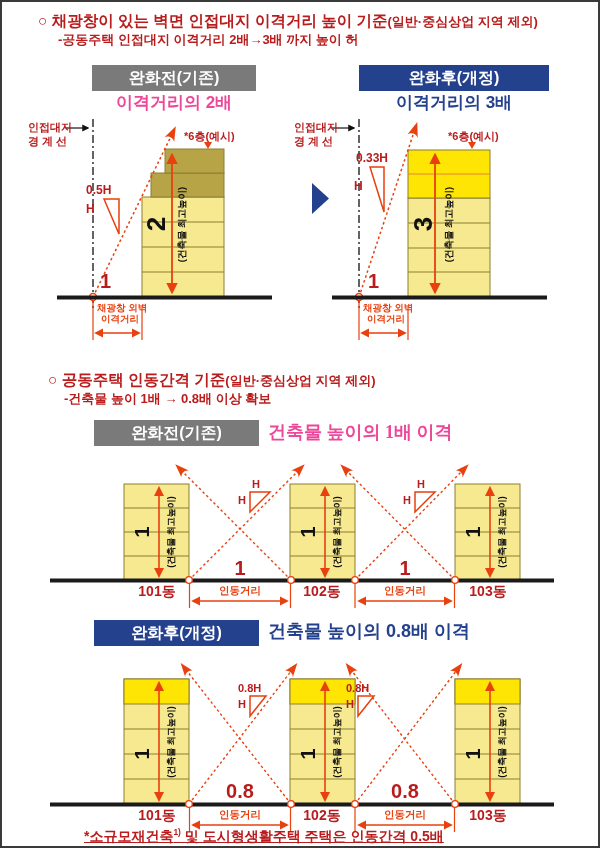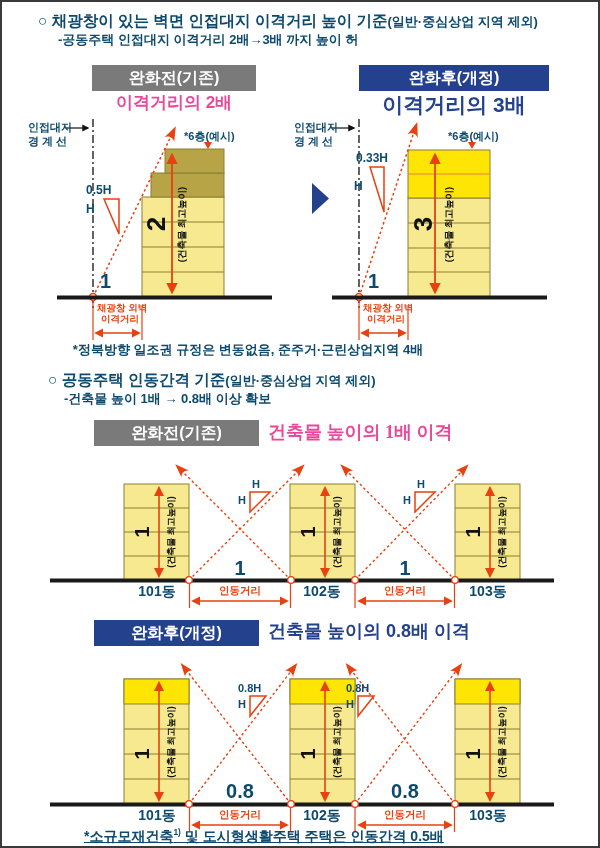--- a/index.html
+++ b/index.html
@@ -1,19 +1,19 @@
 <!DOCTYPE html>
 <html><head>
 <meta charset="utf-8">
 <style>
   html,body{margin:0;padding:0;background:#fff;}
   #page{position:relative;width:600px;height:848px;background:#fff;border:2px solid #3a3a3a;
         box-sizing:border-box;overflow:hidden;
         font-family:"Liberation Sans","DejaVu Sans",sans-serif;color:#111;}
-  .lbl{position:absolute;font-weight:bold;white-space:nowrap;line-height:1.12;color:#0c4a6e;}
+  .lbl{position:absolute;font-weight:bold;white-space:nowrap;line-height:1.12;color:#b91c1c;}
   .red{color:#e8400f;}
   .gray{color:#ec4899;}
   .blue{color:#24418e;}
   .box{position:absolute;color:#fff;font-weight:bold;text-align:center;}
   .vtext{position:absolute;text-align:center;white-space:nowrap;font-weight:bold;
          transform:rotate(-90deg);transform-origin:center center;}
   .ctr{text-align:center;}
   svg.overlay{position:absolute;left:0;top:0;z-index:1;pointer-events:none;}
   .lbl,.box,.vtext{z-index:2;}
   sup{font-size:60%;}
@@ -176,21 +176,21 @@
       </g>
     </g>
   </svg>
 
   <div class="lbl" style="left:36px;top:10px;font-size:15.5px;"><span>○</span> <span>채광창이 있는 벽면 인접대지 이격거리 높이 기준</span><span style="font-size:13px;">(일반·중심상업 지역 제외)</span></div>
   <div class="lbl" style="left:56px;top:31px;font-size:13px;">-공동주택 인접대지 이격거리 2배→3배 까지 높이 허</div>
 
   <div class="box" style="left:90px;top:63px;width:164px;height:26px;line-height:26px;font-size:16px;background:#7a7a7a;">완화전(기존)</div>
   <div class="lbl gray ctr" style="left:90px;top:91px;width:164px;font-size:17px;">이격거리의 2배</div>
   <div class="box" style="left:357px;top:63px;width:190px;height:26px;line-height:26px;font-size:16px;background:#24418e;">완화후(개정)</div>
-  <div class="lbl blue ctr" style="left:357px;top:91px;width:190px;font-size:21px;">이격거리의 3배</div>
+  <div class="lbl blue ctr" style="left:357px;top:91px;width:190px;font-size:17px;">이격거리의 3배</div>
 
   <div class="lbl" style="left:26px;top:119px;font-size:11px;">인접대지</div>
   <div class="lbl" style="left:26px;top:133px;font-size:11px;">경 계 선</div>
   <div class="lbl" style="left:292px;top:119px;font-size:11px;">인접대지</div>
   <div class="lbl" style="left:292px;top:133px;font-size:11px;">경 계 선</div>
 
   <div class="lbl" style="left:84px;top:182px;font-size:12px;">0.5H</div>
   <div class="lbl" style="left:84px;top:201px;font-size:12px;">H</div>
   <div class="lbl" style="left:354px;top:150px;font-size:12px;">0.33H</div>
   <div class="lbl" style="left:352px;top:178px;font-size:12px;">H</div>
@@ -204,21 +204,20 @@
   <div class="vtext" style="left:391px;top:216px;width:110px;height:13px;line-height:13px;font-size:9.5px;">(건축물 최고높이)</div>
 
   <div class="lbl" style="left:98px;top:268px;font-size:20px;">1</div>
   <div class="lbl" style="left:366px;top:268px;font-size:20px;">1</div>
 
   <div class="lbl red" style="left:95px;top:301px;font-size:9.5px;">채광창 외벽</div>
   <div class="lbl red" style="left:99px;top:312px;font-size:9.5px;">이격거리</div>
   <div class="lbl red" style="left:361px;top:301px;font-size:9.5px;">채광창 외벽</div>
   <div class="lbl red" style="left:365px;top:312px;font-size:9.5px;">이격거리</div>
 
-  <div class="lbl ctr" style="left:46px;top:341px;width:400px;font-size:13px;">*정북방향 일조권 규정은 변동없음, 준주거·근린상업지역 4배</div>
 
   <div class="lbl" style="left:46px;top:369px;font-size:15.5px;"><span>○</span> <span>공동주택 인동간격 기준</span><span style="font-size:13px;">(일반·중심상업 지역 제외)</span></div>
   <div class="lbl" style="left:62px;top:390px;font-size:13px;">-건축물 높이 1배 → 0.8배 이상 확보</div>
 
   <div class="box" style="left:92px;top:418px;width:165px;height:26px;line-height:26px;font-size:16px;background:#7a7a7a;">완화전(기존)</div>
   <div class="lbl gray" style="left:266px;top:420px;font-size:18px;font-family:Liberation Serif, serif;">건축물 높이의 1배 이격</div>
 
   <div class="vtext" style="left:124px;top:514px;width:32px;height:32px;line-height:32px;font-size:20px;">1</div>
   <div class="vtext" style="left:290px;top:514px;width:32px;height:32px;line-height:32px;font-size:20px;">1</div>
   <div class="vtext" style="left:455px;top:514px;width:32px;height:32px;line-height:32px;font-size:20px;">1</div>

